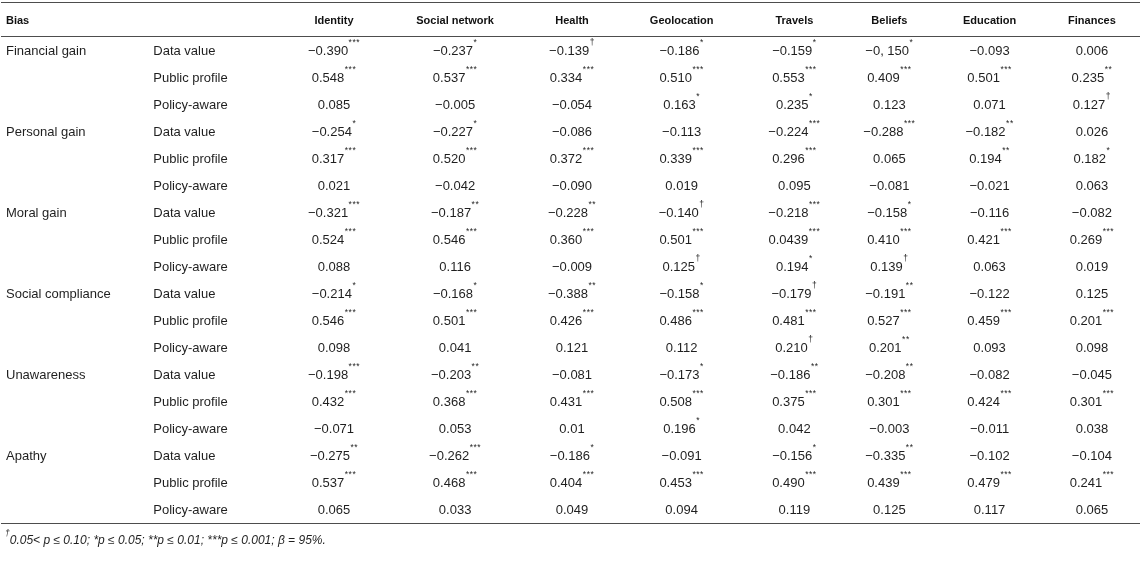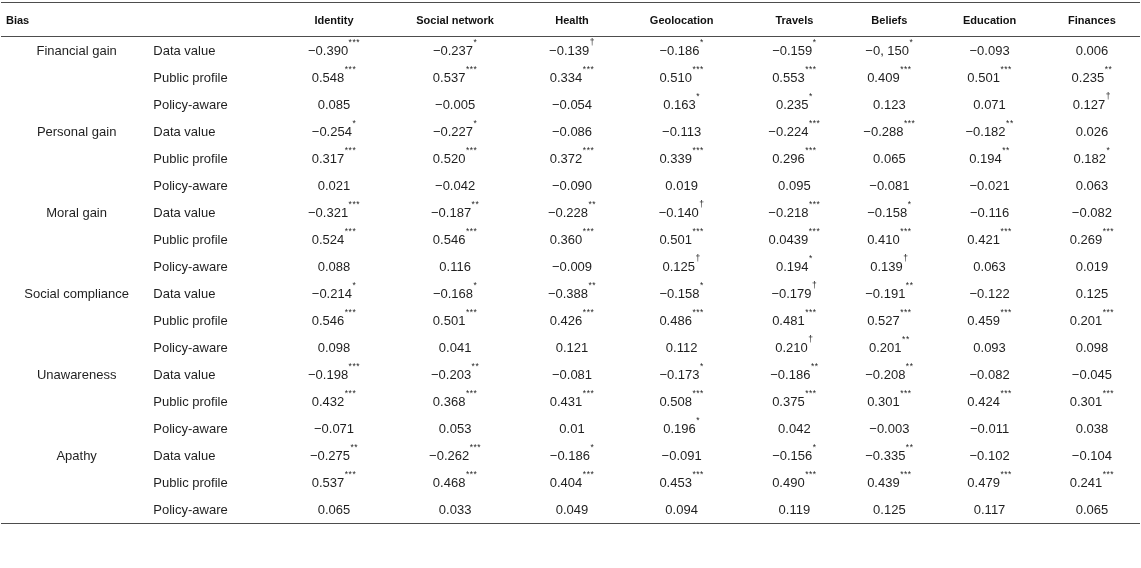--- a/index.html
+++ b/index.html
@@ -34,21 +34,21 @@
   table.corr thead th.col-rowlabel { text-align: left; }
   table.corr tbody td {
     font-size: 13px;
     line-height: 17px;
     padding: 5px 3px;
     text-align: center;
     white-space: nowrap;
     vertical-align: middle;
   }
   table.corr tbody td.bias-label {
-    text-align: center;
+    text-align: left;
     padding-left: 5px;
   }
   table.corr tbody td.row-label {
     text-align: left;
   }
   table.corr tbody tr:last-child td {
     border-bottom: 1px solid #4d4d4d;
   }
   sup.mark {
     font-size: 8.5px;
@@ -315,13 +315,14 @@
           <td class="data-cell"><span>0.033</span></td>
           <td class="data-cell"><span>0.049</span></td>
           <td class="data-cell"><span>0.094</span></td>
           <td class="data-cell"><span>0.119</span></td>
           <td class="data-cell"><span>0.125</span></td>
           <td class="data-cell"><span>0.117</span></td>
           <td class="data-cell"><span>0.065</span></td>
         </tr>
       </tbody>
   </table>
+  <div class="footnote"><sup>†</sup><span>0.05&lt; p ≤ 0.10; *p ≤ 0.05; **p ≤ 0.01; ***p ≤ 0.001; β = 95%.</span></div>
 </div>
 
 </body></html>

